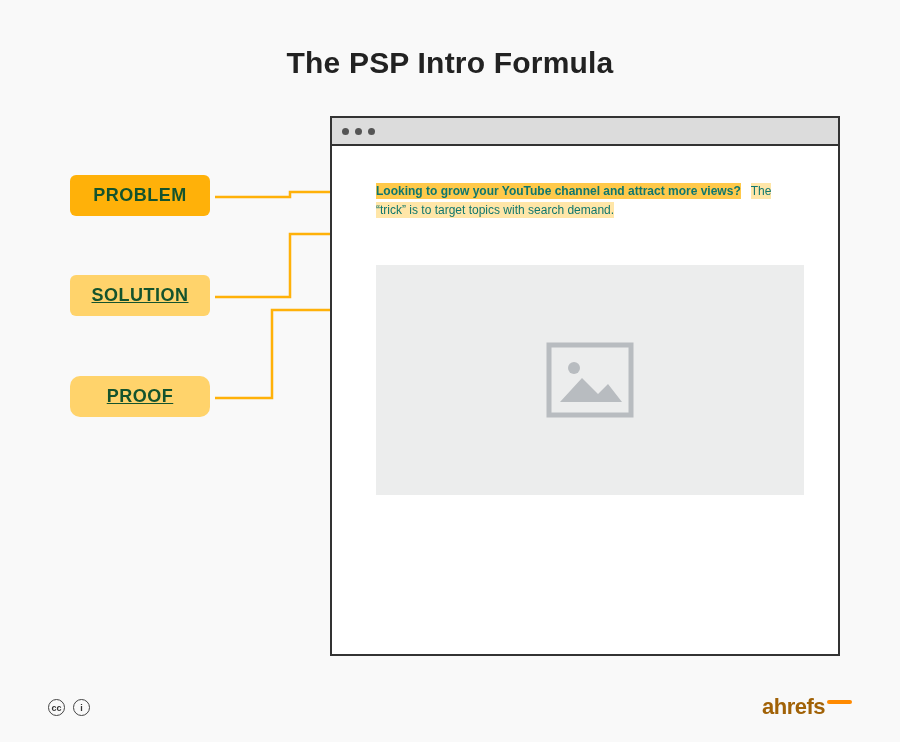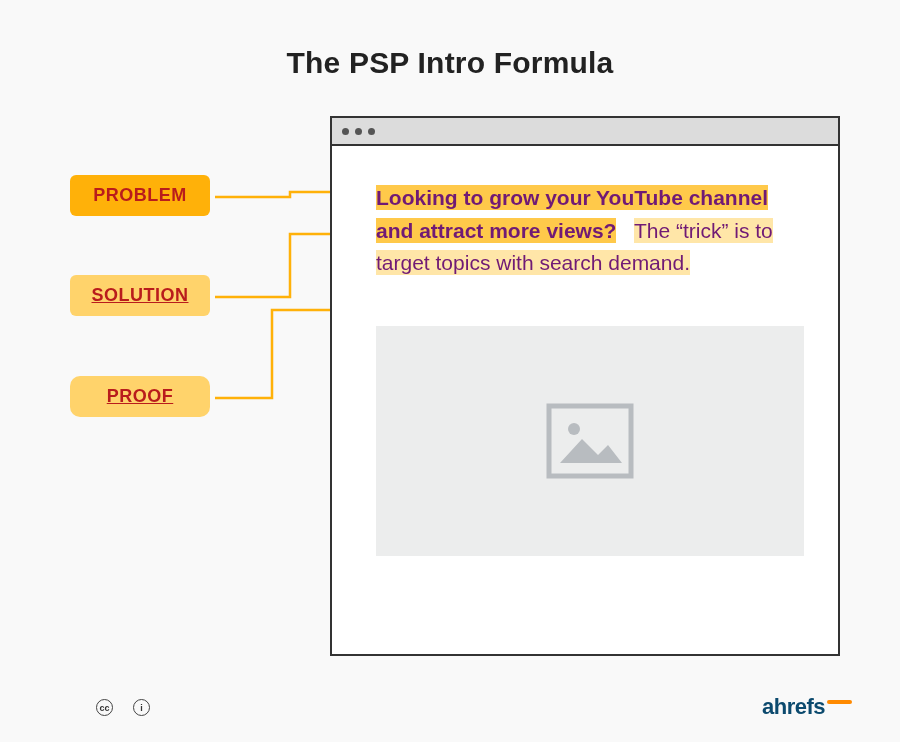--- a/index.html
+++ b/index.html
@@ -24,21 +24,21 @@
     margin-top: 8px;
   }
   
   .label {
     position: absolute;
     background: #ffb109;
     border-radius: 6px;
     padding: 10px 18px;
     text-align: center;
     font-weight: 700;
-    color: #b91c1c;
+    color: #14532d;
     font-size: 18px;
     letter-spacing: 0.5px;
     min-width: 140px;
   }
   .label.solution, .label.proof { background: #ffd36b; text-decoration: underline; }
   .label.problem  { left: 70px; top: 175px; }
   .label.solution { left: 70px; top: 275px; }
   .label.proof    { left: 70px; top: 376px; border-radius: 10px; }
 
   
@@ -66,23 +66,23 @@
     display: flex;
     align-items: center;
     padding-left: 10px;
     gap: 6px;
   }
   .tdot { width: 7px; height: 7px; border-radius: 50%; background: #555; }
   .content {
     padding: 36px 34px 22px 44px;
   }
   .content p {
-    font-size: 21px;
+    font-size: 12px;
     line-height: 1.55;
-    color: #701a75;
+    color: #0f766e;
   }
   .hl-strong { background: #ffc94a; font-weight: 600; padding: 1px 0; }
   .hl-light  { background: #ffe6a8; padding: 1px 0; }
   .spacer { height: 18px; }
 
   .img-placeholder {
     margin-top: 28px;
     width: 100%;
     height: 230px;
     background: #eceded;
@@ -91,39 +91,38 @@
     justify-content: center;
   }
 
   
   .footer {
     position: absolute;
     left: 48px;
     bottom: 26px;
     display: flex;
     align-items: center;
-    gap: 20px;
+    gap: 8px;
     font-size: 13px;
     color: #777;
-    margin-left: 48px;
   }
   .cc-badge {
     width: 17px; height: 17px;
     border: 1.5px solid #444;
     border-radius: 50%;
     display: flex; align-items: center; justify-content: center;
     font-size: 9px; font-weight: 700; color: #333;
   }
   .brand {
     position: absolute;
     right: 48px;
     bottom: 22px;
     font-size: 22px;
     font-weight: 800;
-    color: #0c4a6e;
+    color: #a16207;
     letter-spacing: -0.5px;
   }
   .brand .bar {
     display: inline-block;
     width: 25px; height: 4px;
     background: #ff8a00;
     vertical-align: 10px;
     margin-left: 2px;
     border-radius: 2px;
   }

